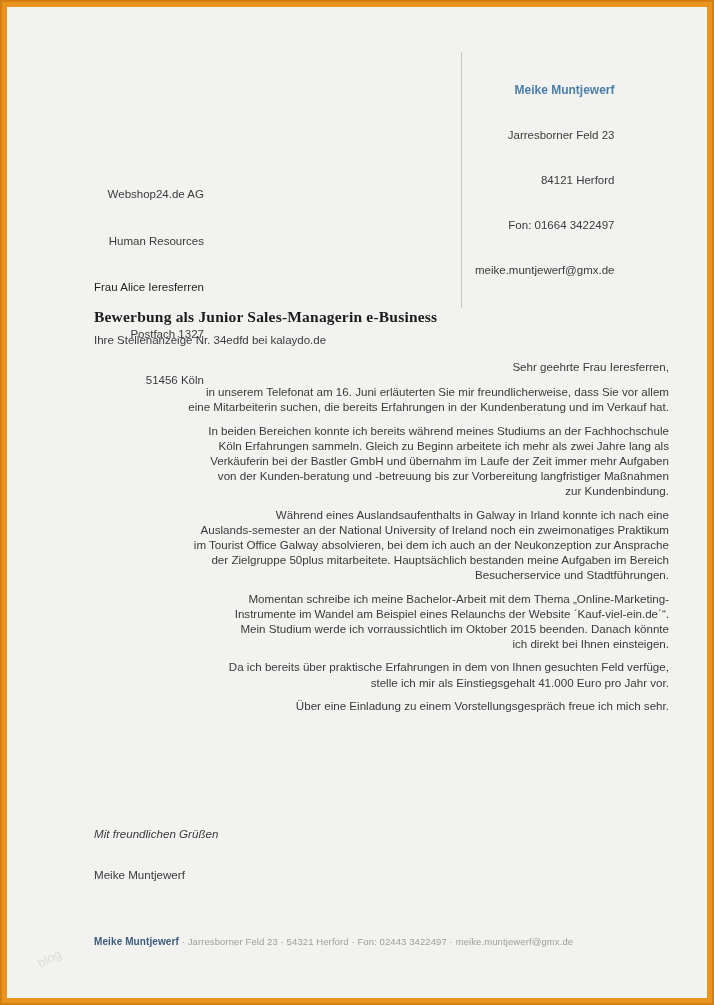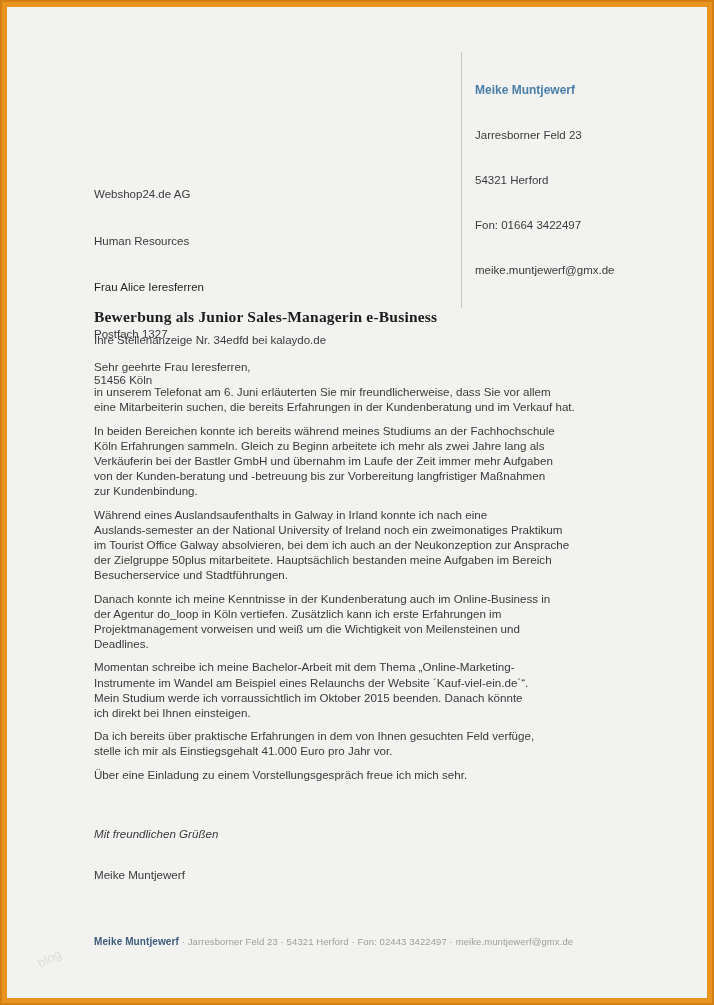--- a/index.html
+++ b/index.html
@@ -11,20 +11,21 @@
   }
   .frame {
     position: absolute; left: 0; top: 0;
     width: 714px; height: 1005px;
     background: #e8941f;
     box-shadow: inset 0 0 0 2px #d37f12;
   }
   .page {
     position: absolute; left: 7px; top: 7px; right: 7px; bottom: 7px;
     background: #f2f3f0;
+    text-align: right;
   }
   
   .sender {
     position: absolute; left: 454px; top: 45px;
     border-left: 1px solid #c6c8c5;
     padding-left: 13px;
     font-size: 11.5px; line-height: 15px; color: #3b3b3b;
     white-space: pre;
   }
   .sender-name { color: #4b7ea7; font-weight: bold; font-size: 12px; line-height: 16px; }
@@ -72,54 +73,50 @@
 </style>
 </head>
 <body>
 
 <div class="frame">
   <div class="page">
 
     <div class="sender">
       <div class="sender-name">Meike Muntjewerf</div>
       <div>Jarresborner Feld 23</div>
-      <div>54321 Herford</div>
+      <div>84121 Herford</div>
       <div>Fon: 01664 3422497</div>
       <div>meike.muntjewerf@gmx.de</div>
     </div>
 
     <div class="recipient">
       <div>Webshop24.de AG</div>
       <div>Human Resources</div>
       <div class="recipient-contact">Frau Alice Ieresferren</div>
       <div>Postfach 1327</div>
       <div>51456 Köln</div>
     </div>
 
     <h1 class="subject">Bewerbung als Junior Sales-Managerin e-Business</h1>
     <div class="reference">Ihre Stellenanzeige Nr. 34edfd bei kalaydo.de</div>
 
     <div class="body-flow">
       <p class="salutation">Sehr geehrte Frau Ieresferren,</p>
-      <p class="para">in unserem Telefonat am 6. Juni erläuterten Sie mir freundlicherweise, dass Sie vor allem
+      <p class="para">in unserem Telefonat am 16. Juni erläuterten Sie mir freundlicherweise, dass Sie vor allem
 eine Mitarbeiterin suchen, die bereits Erfahrungen in der Kundenberatung und im Verkauf hat.</p>
       <p class="para">In beiden Bereichen konnte ich bereits während meines Studiums an der Fachhochschule
 Köln Erfahrungen sammeln. Gleich zu Beginn arbeitete ich mehr als zwei Jahre lang als
 Verkäuferin bei der Bastler GmbH und übernahm im Laufe der Zeit immer mehr Aufgaben
 von der Kunden-beratung und -betreuung bis zur Vorbereitung langfristiger Maßnahmen
 zur Kundenbindung.</p>
       <p class="para">Während eines Auslandsaufenthalts in Galway in Irland konnte ich nach eine
 Auslands-semester an der National University of Ireland noch ein zweimonatiges Praktikum
 im Tourist Office Galway absolvieren, bei dem ich auch an der Neukonzeption zur Ansprache
 der Zielgruppe 50plus mitarbeitete. Hauptsächlich bestanden meine Aufgaben im Bereich
 Besucherservice und Stadtführungen.</p>
-      <p class="para">Danach konnte ich meine Kenntnisse in der Kundenberatung auch im Online-Business in
-der Agentur do_loop in Köln vertiefen. Zusätzlich kann ich erste Erfahrungen im
-Projektmanagement vorweisen und weiß um die Wichtigkeit von Meilensteinen und
-Deadlines.</p>
       <p class="para">Momentan schreibe ich meine Bachelor-Arbeit mit dem Thema „Online-Marketing-
 Instrumente im Wandel am Beispiel eines Relaunchs der Website ´Kauf-viel-ein.de´“.
 Mein Studium werde ich vorraussichtlich im Oktober 2015 beenden. Danach könnte
 ich direkt bei Ihnen einsteigen.</p>
       <p class="para">Da ich bereits über praktische Erfahrungen in dem von Ihnen gesuchten Feld verfüge,
 stelle ich mir als Einstiegsgehalt 41.000 Euro pro Jahr vor.</p>
       <p class="para">Über eine Einladung zu einem Vorstellungsgespräch freue ich mich sehr.</p>
     </div>
 
     <div class="closing">Mit freundlichen Grüßen</div>

